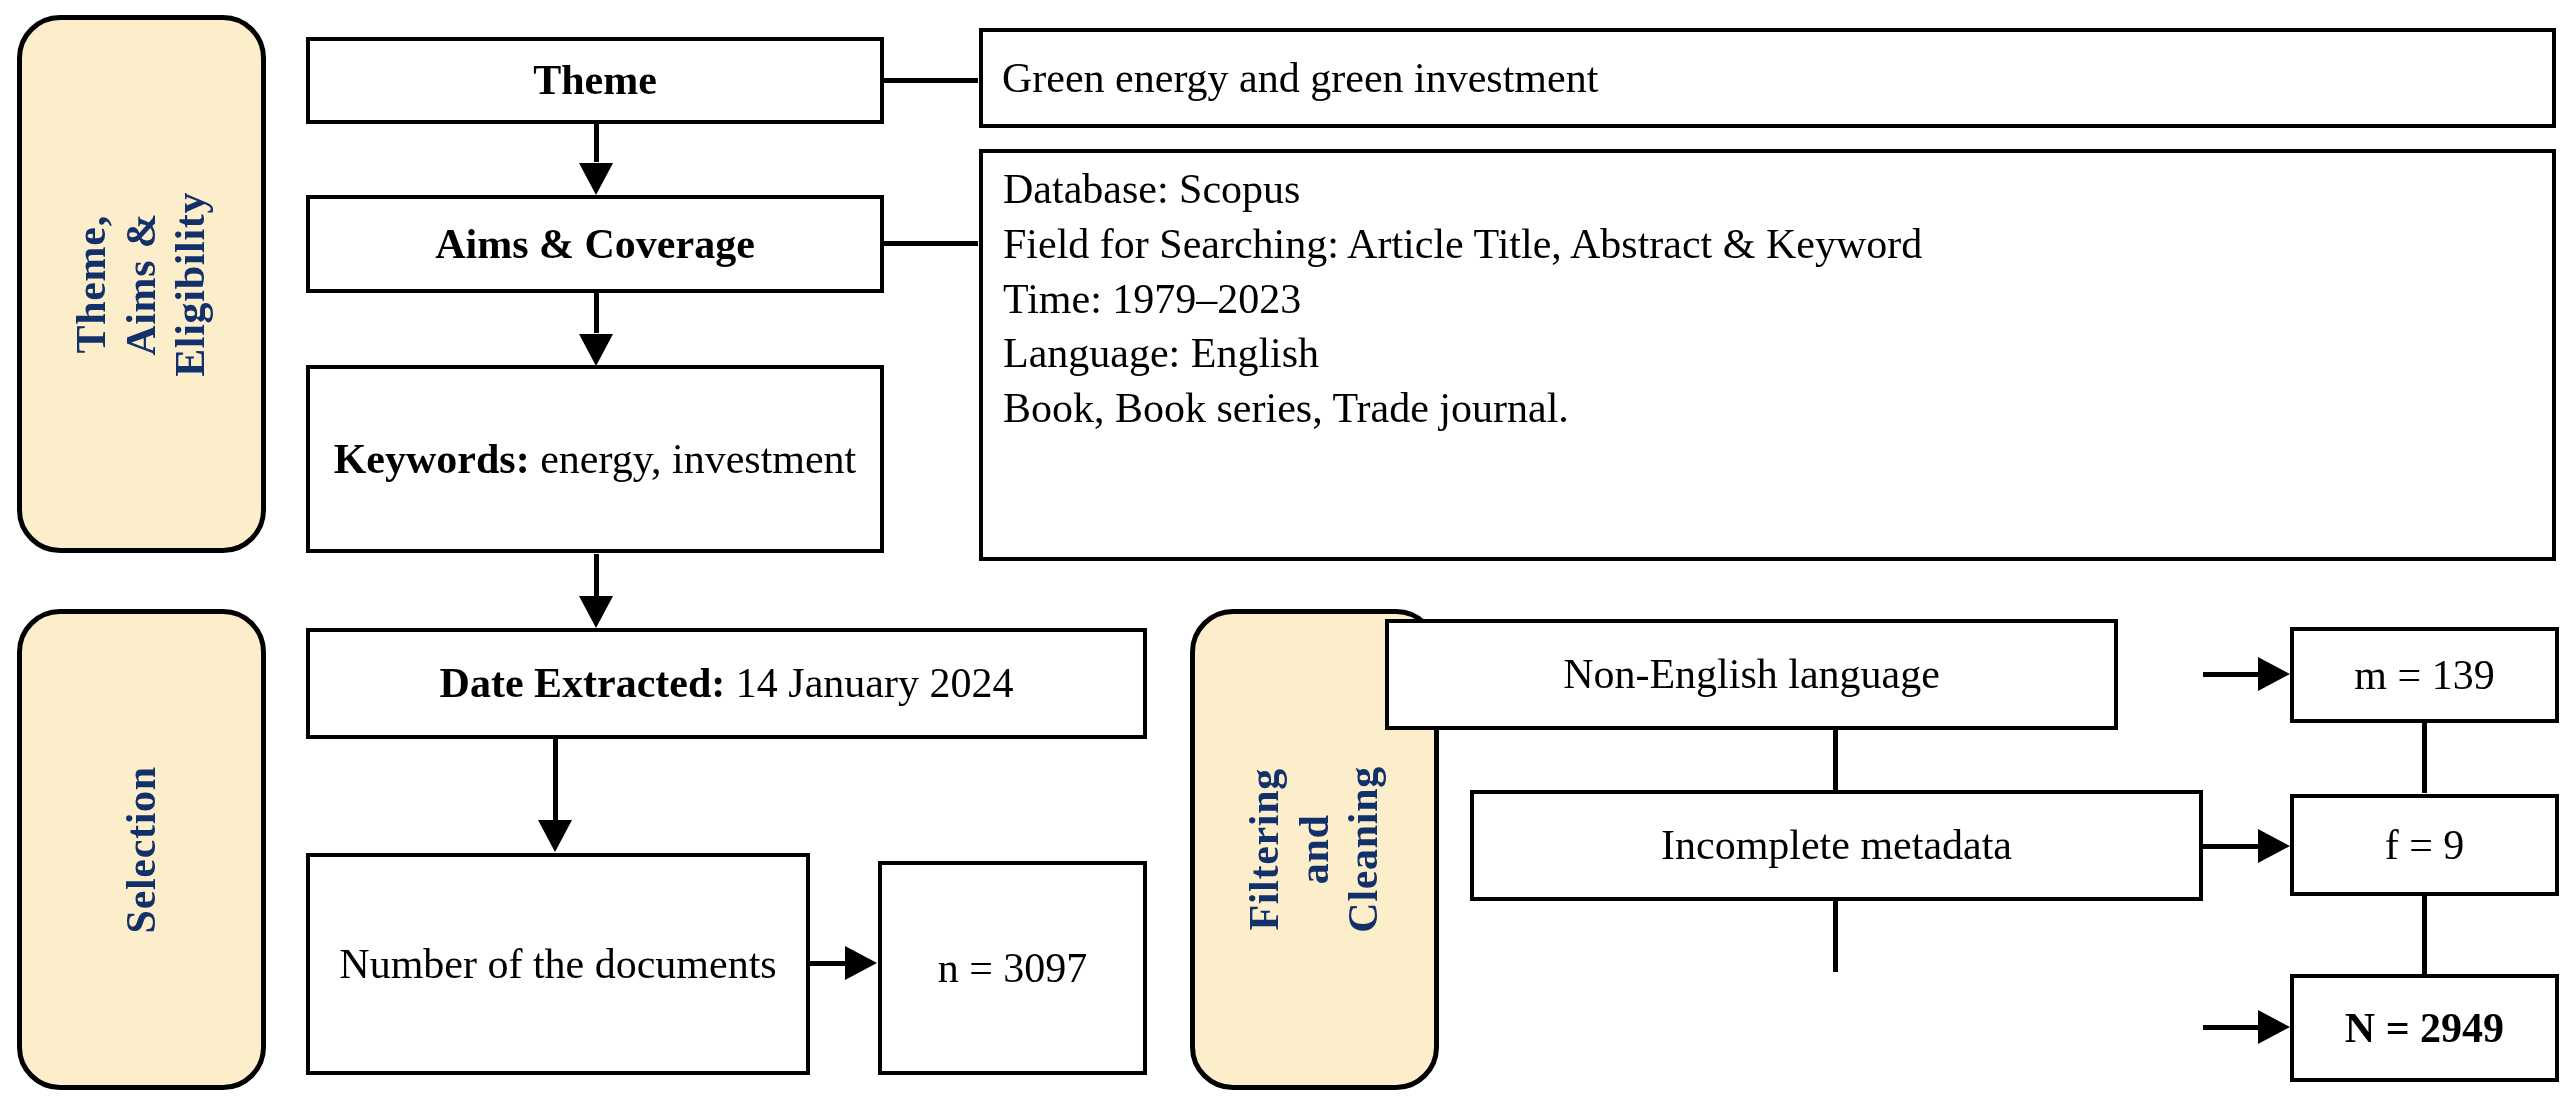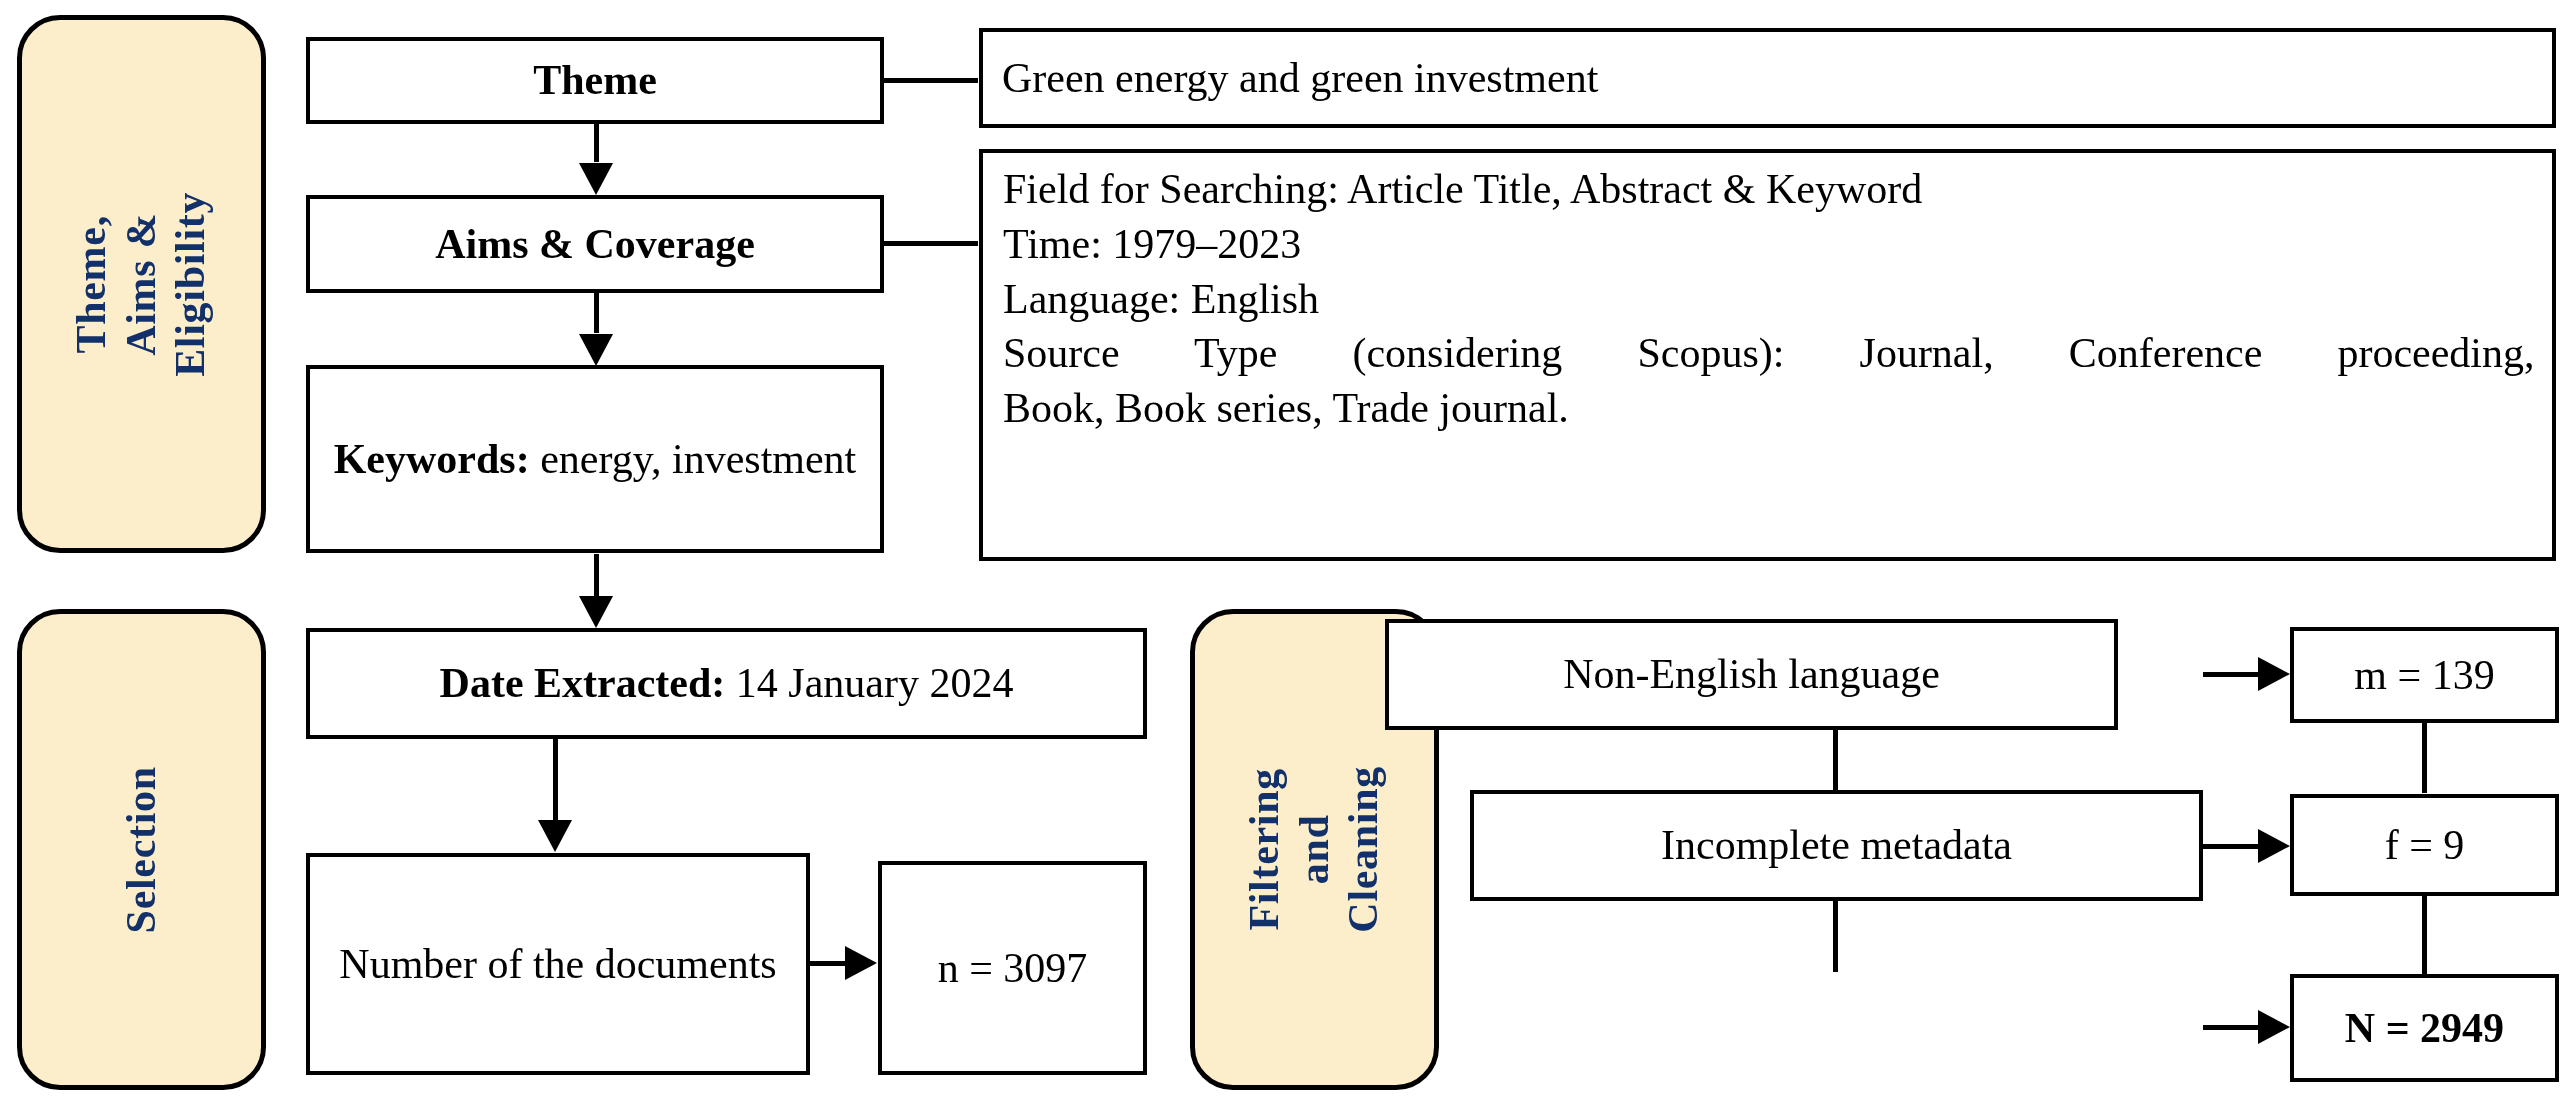--- a/index.html
+++ b/index.html
@@ -163,24 +163,24 @@
     <div class="head"></div>
   </div>
 
   <div class="box" style="left:306px; top:195px; width:578px; height:98px;">
     <span class="b">Aims &amp; Coverage</span>
   </div>
 
   <div class="hline" style="left:884px; top:241px; width:94px;"></div>
 
   <div class="infopanel" style="left:979px; top:149px; width:1577px; height:412px;">
+    <div class="line">Database: Scopus</div>
     <div class="line">Field for Searching: Article Title, Abstract &amp; Keyword</div>
     <div class="line">Time: 1979–2023</div>
     <div class="line">Language: English</div>
-    <div class="line just">Source Type (considering Scopus): Journal, Conference proceeding,</div>
     <div class="line">Book, Book series, Trade journal.</div>
   </div>
 
   <div class="arrow-down" style="left:579px; top:293px; width:35px; height:73px;">
     <div class="stem" style="height:40px;"></div>
     <div class="head"></div>
   </div>
 
   <div class="box" style="left:306px; top:365px; width:578px; height:188px;justify-content:center;">
     <span>

